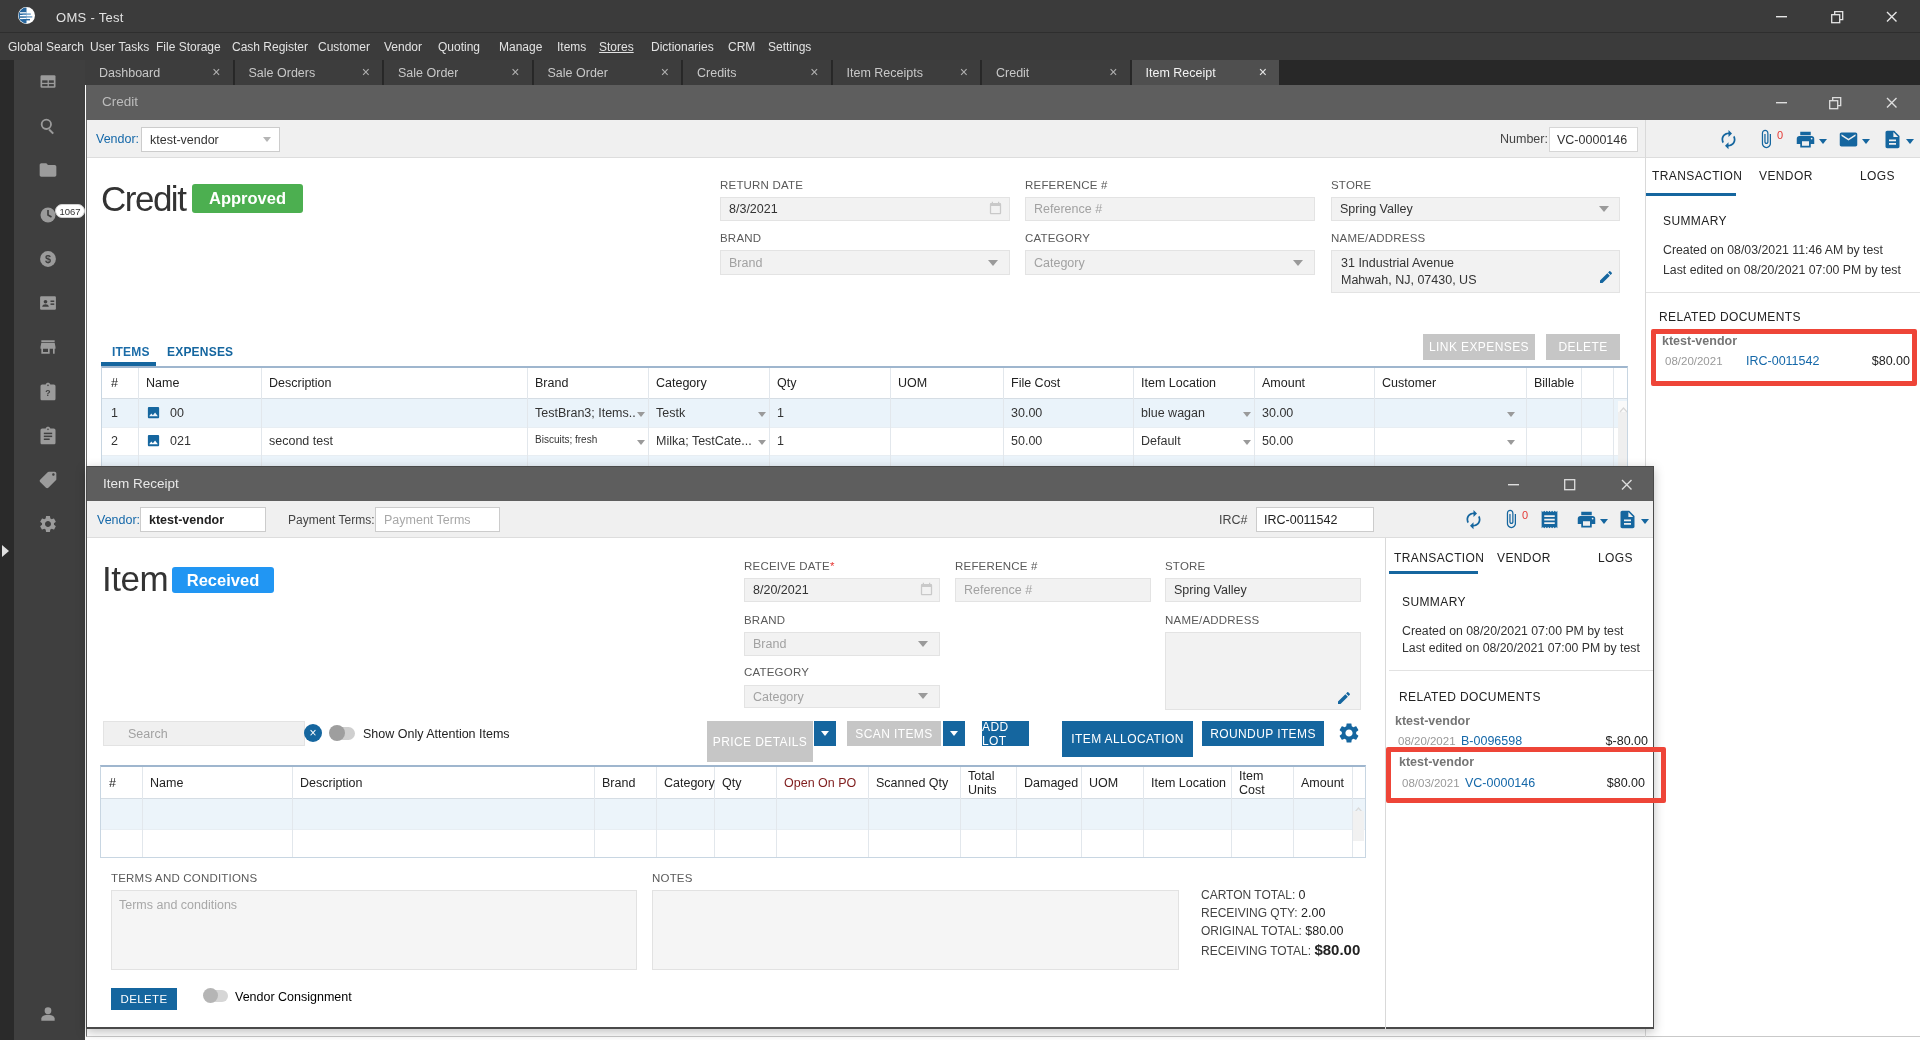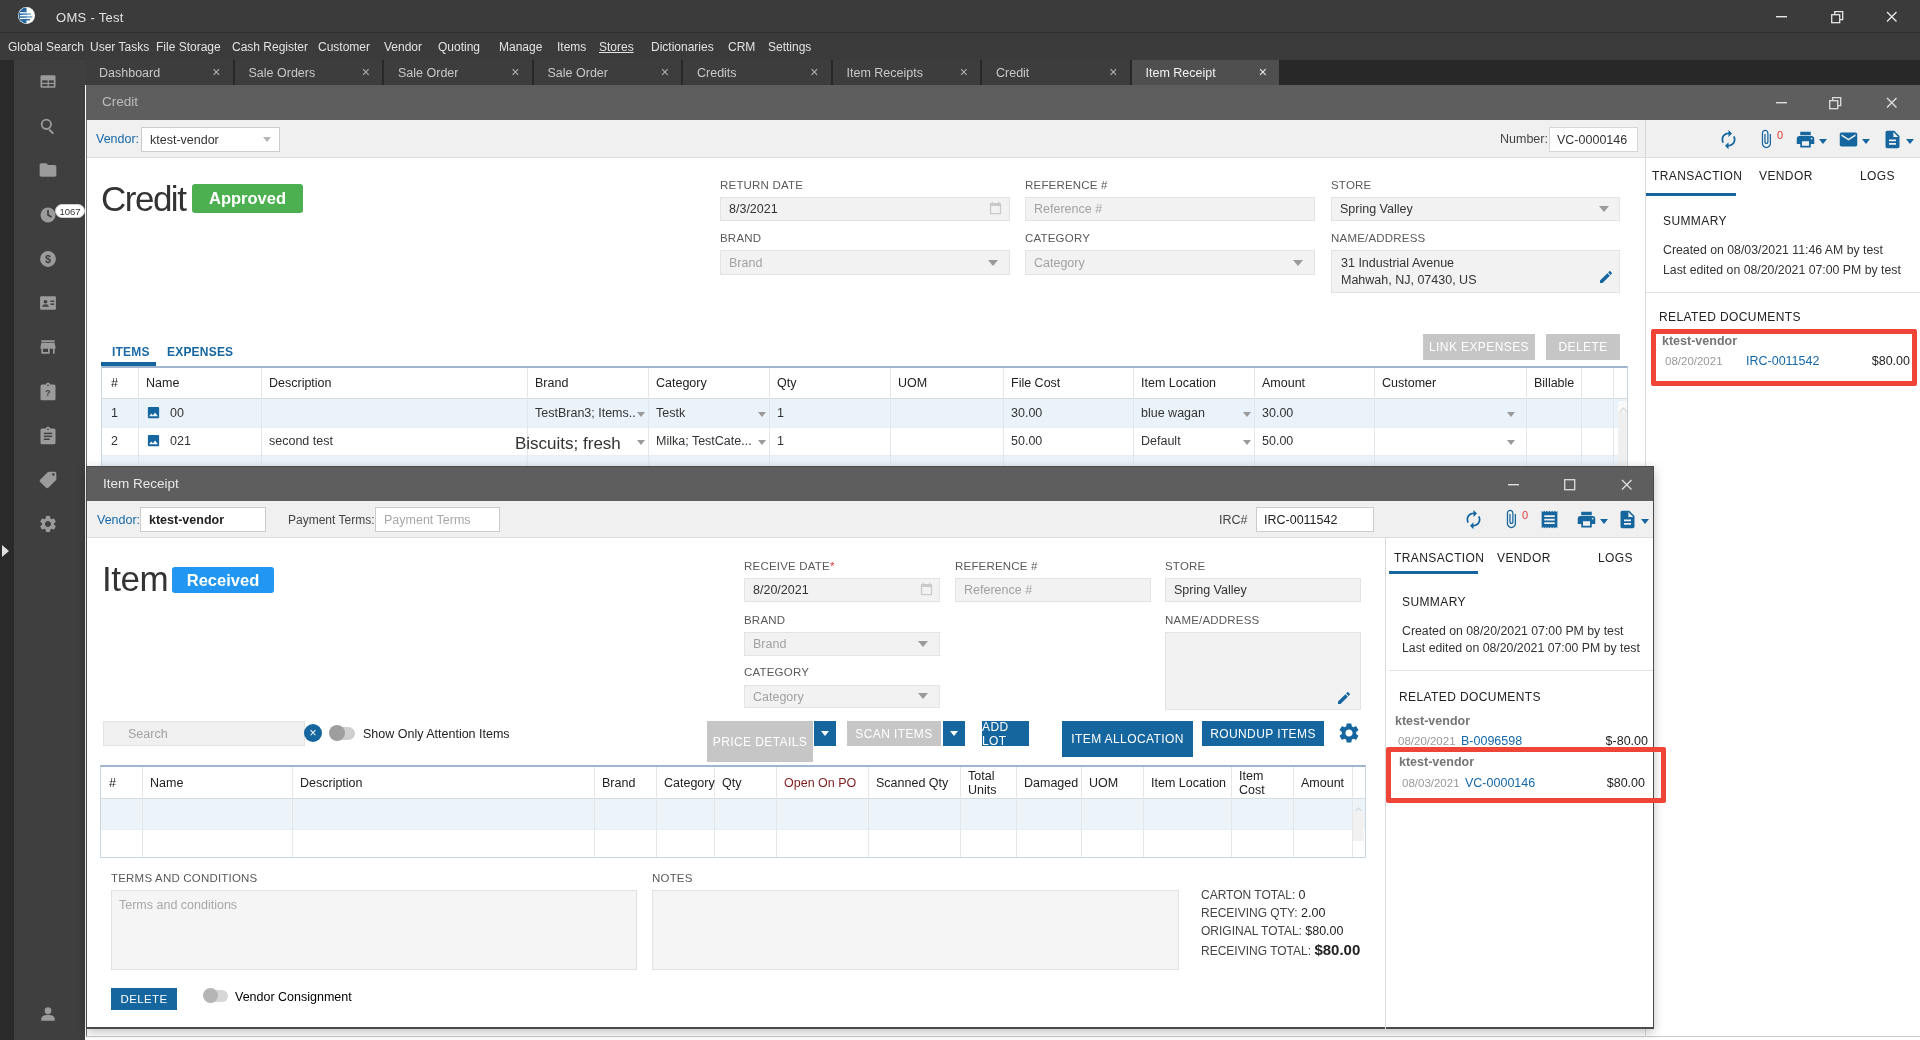--- a/index.html
+++ b/index.html
@@ -283,21 +283,21 @@
       <div style="position: absolute; left: 1039px; top: 38px; font-size: 12.5px; color: rgb(51, 51, 51);">blue wagan</div>
       <div style="position: absolute; left: 1141px; top: 44px; width: 0px; height: 0px; border-left: 4.5px solid transparent; border-right: 4.5px solid transparent; border-top: 5.5px solid rgb(154, 154, 154);"></div>
       <div style="position: absolute; left: 1160px; top: 38px; font-size: 12.5px; color: rgb(51, 51, 51);">30.00</div>
       <div style="position: absolute; left: 1405px; top: 44px; width: 0px; height: 0px; border-left: 4.5px solid transparent; border-right: 4.5px solid transparent; border-top: 5.5px solid rgb(154, 154, 154);"></div>
       <div style="position: absolute; left: 9px; top: 66px; font-size: 12.5px; color: rgb(51, 51, 51);">2</div>
       <div style="position: absolute; left: 44px; top: 65px;"><svg width="15" height="15" viewBox="0 0 24 24">
           <path d="M21 19V5c0-1.1-.9-2-2-2H5c-1.1 0-2 .9-2 2v14c0 1.1.9 2 2 2h14c1.1 0 2-.9 2-2zM8.5 13.5l2.5 3.01L14.5 12l4.5 6H5l3.5-4.5z" fill="#15669f"></path>
         </svg></div>
       <div style="position: absolute; left: 68px; top: 66px; font-size: 12.5px; color: rgb(51, 51, 51);">021</div>
       <div style="position: absolute; left: 167px; top: 66px; font-size: 12.5px; color: rgb(51, 51, 51);">second test</div>
-      <div style="position: absolute; left: 413px; top: 66px; font-size: 17px; color: rgb(51, 51, 51);">Biscuits; fresh</div>
+      <div style="position: absolute; left: 433px; top: 66px; font-size: 10px; color: rgb(51, 51, 51);">Biscuits; fresh</div>
       <div style="position: absolute; left: 535px; top: 72px; width: 0px; height: 0px; border-left: 4.5px solid transparent; border-right: 4.5px solid transparent; border-top: 5.5px solid rgb(154, 154, 154);"></div>
       <div style="position: absolute; left: 554px; top: 66px; font-size: 12.5px; color: rgb(51, 51, 51); width: 100px; white-space: nowrap; overflow: hidden;">Milka; TestCate...</div>
       <div style="position: absolute; left: 656px; top: 72px; width: 0px; height: 0px; border-left: 4.5px solid transparent; border-right: 4.5px solid transparent; border-top: 5.5px solid rgb(154, 154, 154);"></div>
       <div style="position: absolute; left: 675px; top: 66px; font-size: 12.5px; color: rgb(51, 51, 51);">1</div>
       <div style="position: absolute; left: 909px; top: 66px; font-size: 12.5px; color: rgb(51, 51, 51);">50.00</div>
       <div style="position: absolute; left: 1039px; top: 66px; font-size: 12.5px; color: rgb(51, 51, 51);">Default</div>
       <div style="position: absolute; left: 1141px; top: 72px; width: 0px; height: 0px; border-left: 4.5px solid transparent; border-right: 4.5px solid transparent; border-top: 5.5px solid rgb(154, 154, 154);"></div>
       <div style="position: absolute; left: 1160px; top: 66px; font-size: 12.5px; color: rgb(51, 51, 51);">50.00</div>
       <div style="position: absolute; left: 1405px; top: 72px; width: 0px; height: 0px; border-left: 4.5px solid transparent; border-right: 4.5px solid transparent; border-top: 5.5px solid rgb(154, 154, 154);"></div>
       <div style="position: absolute; left: 1516px; top: 33px; width: 11px; height: 65px; background: rgb(250, 250, 250);"></div>

